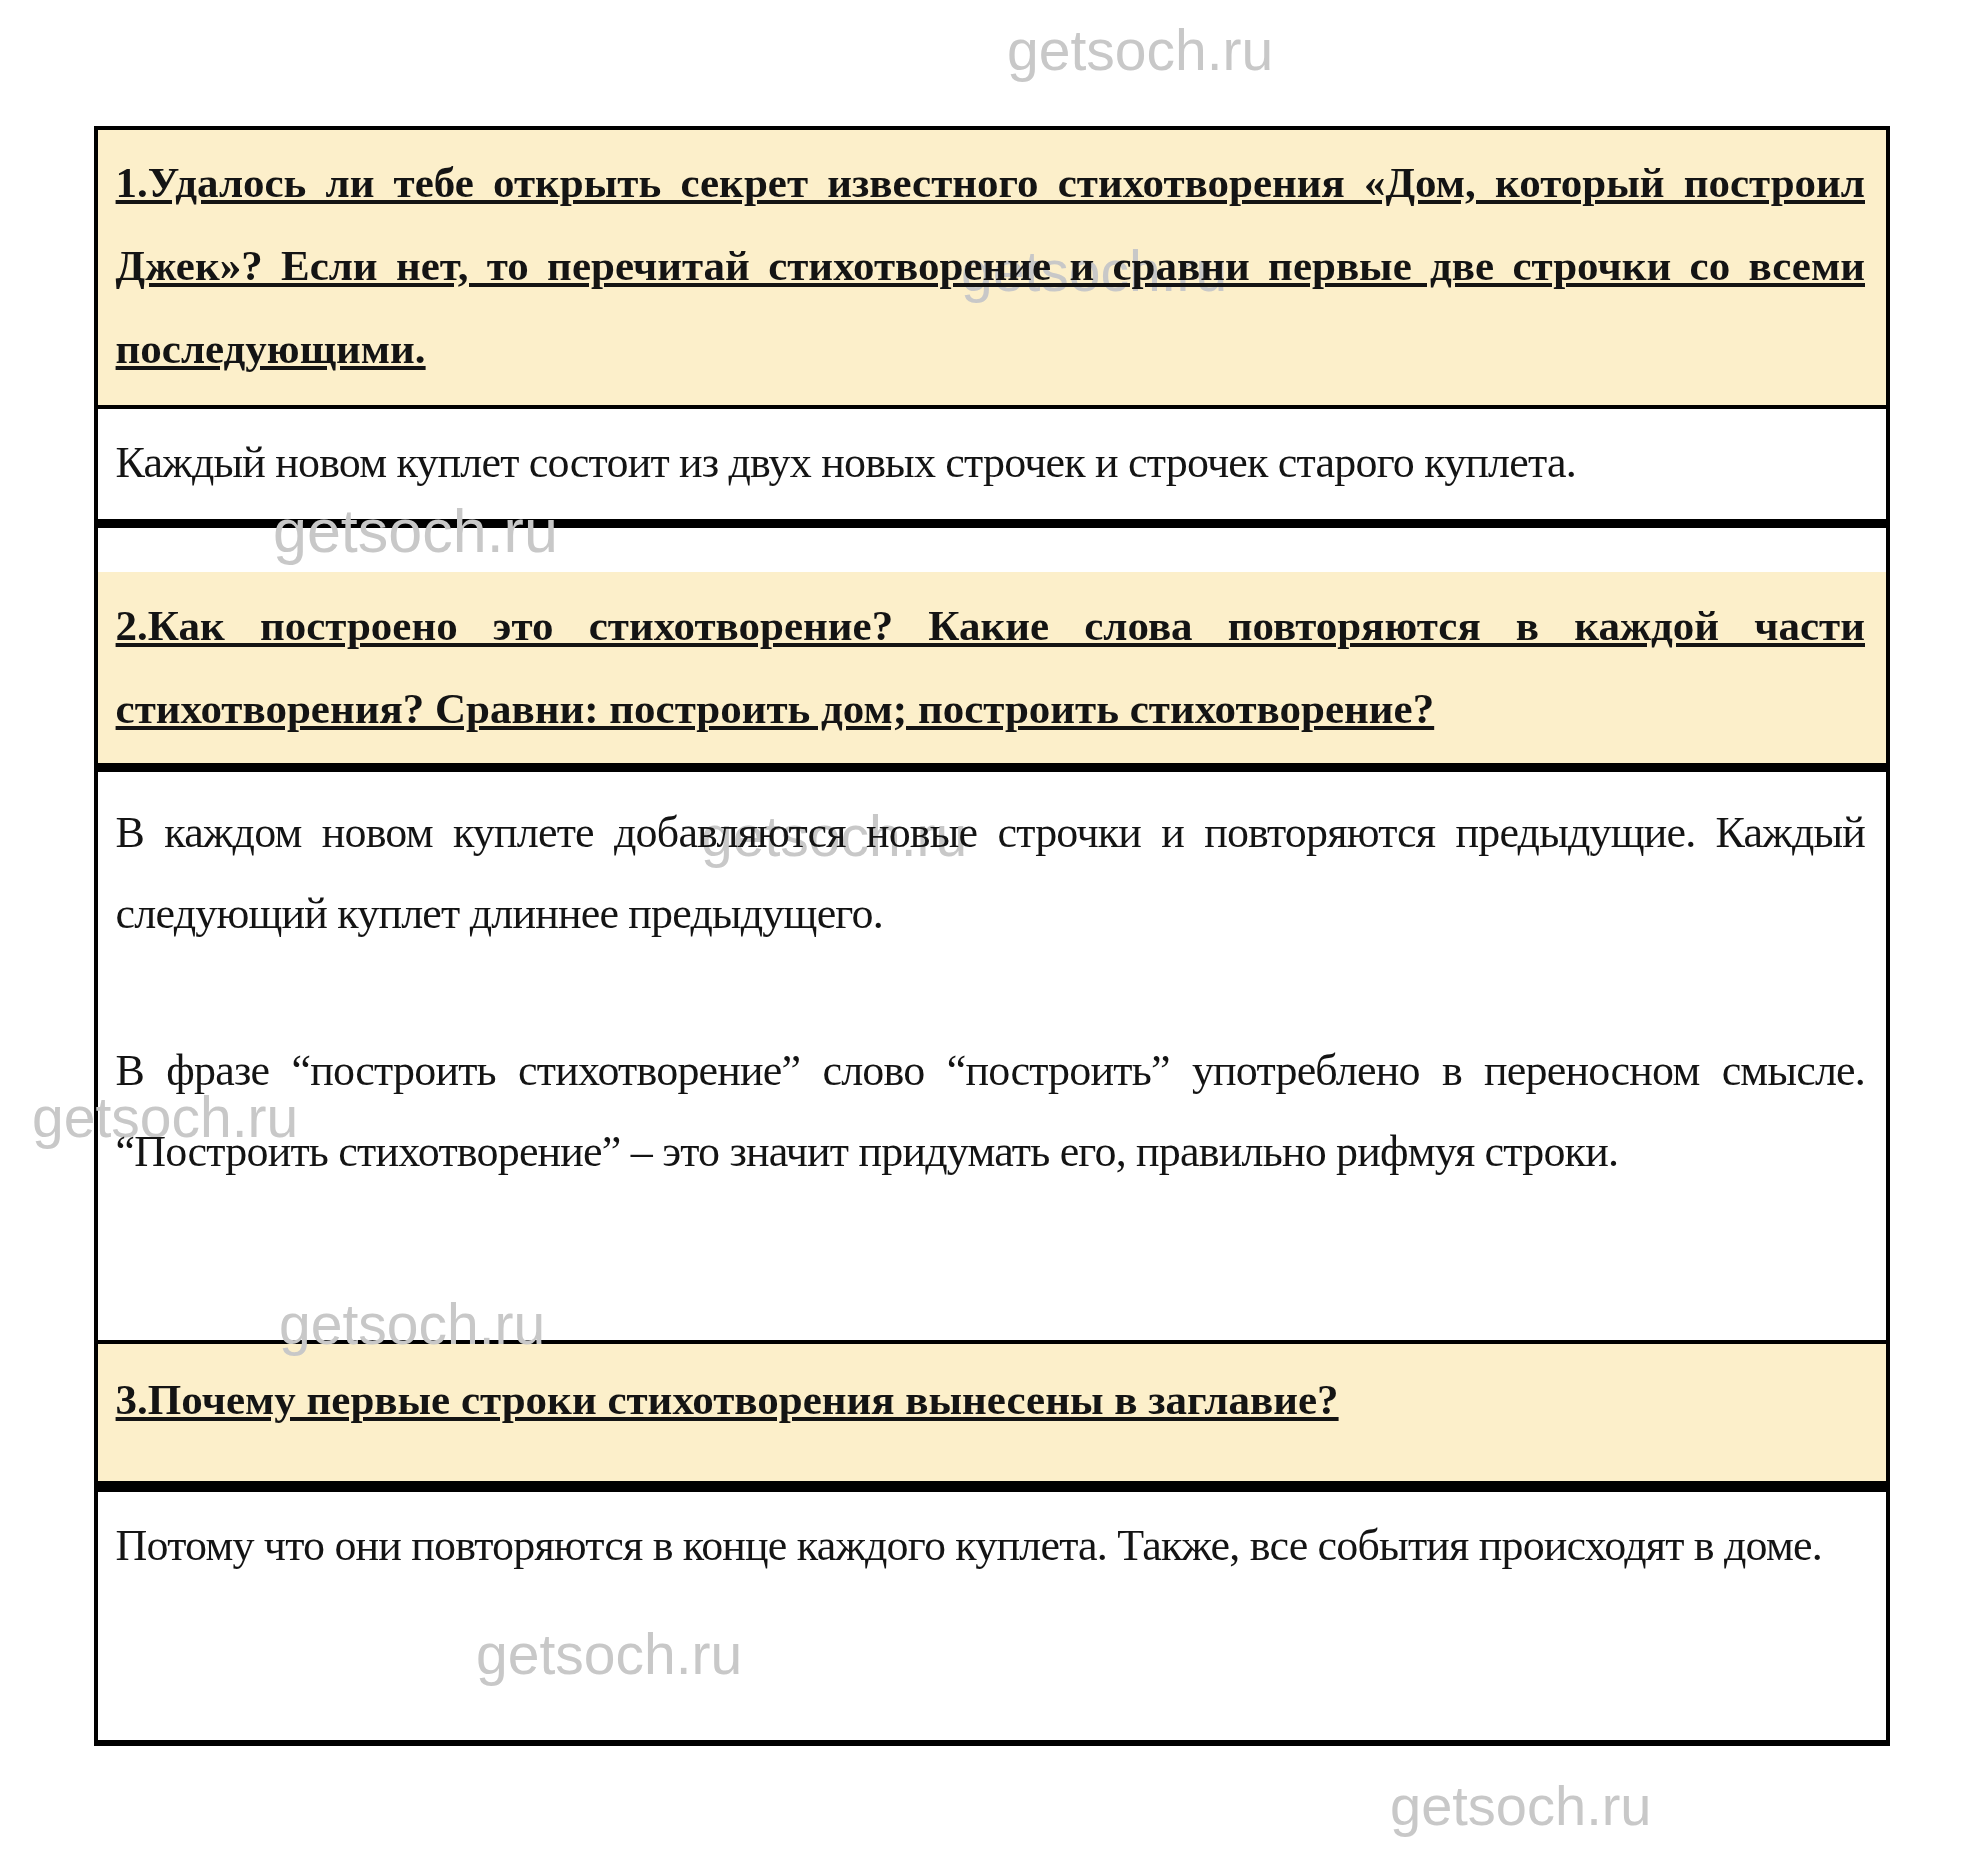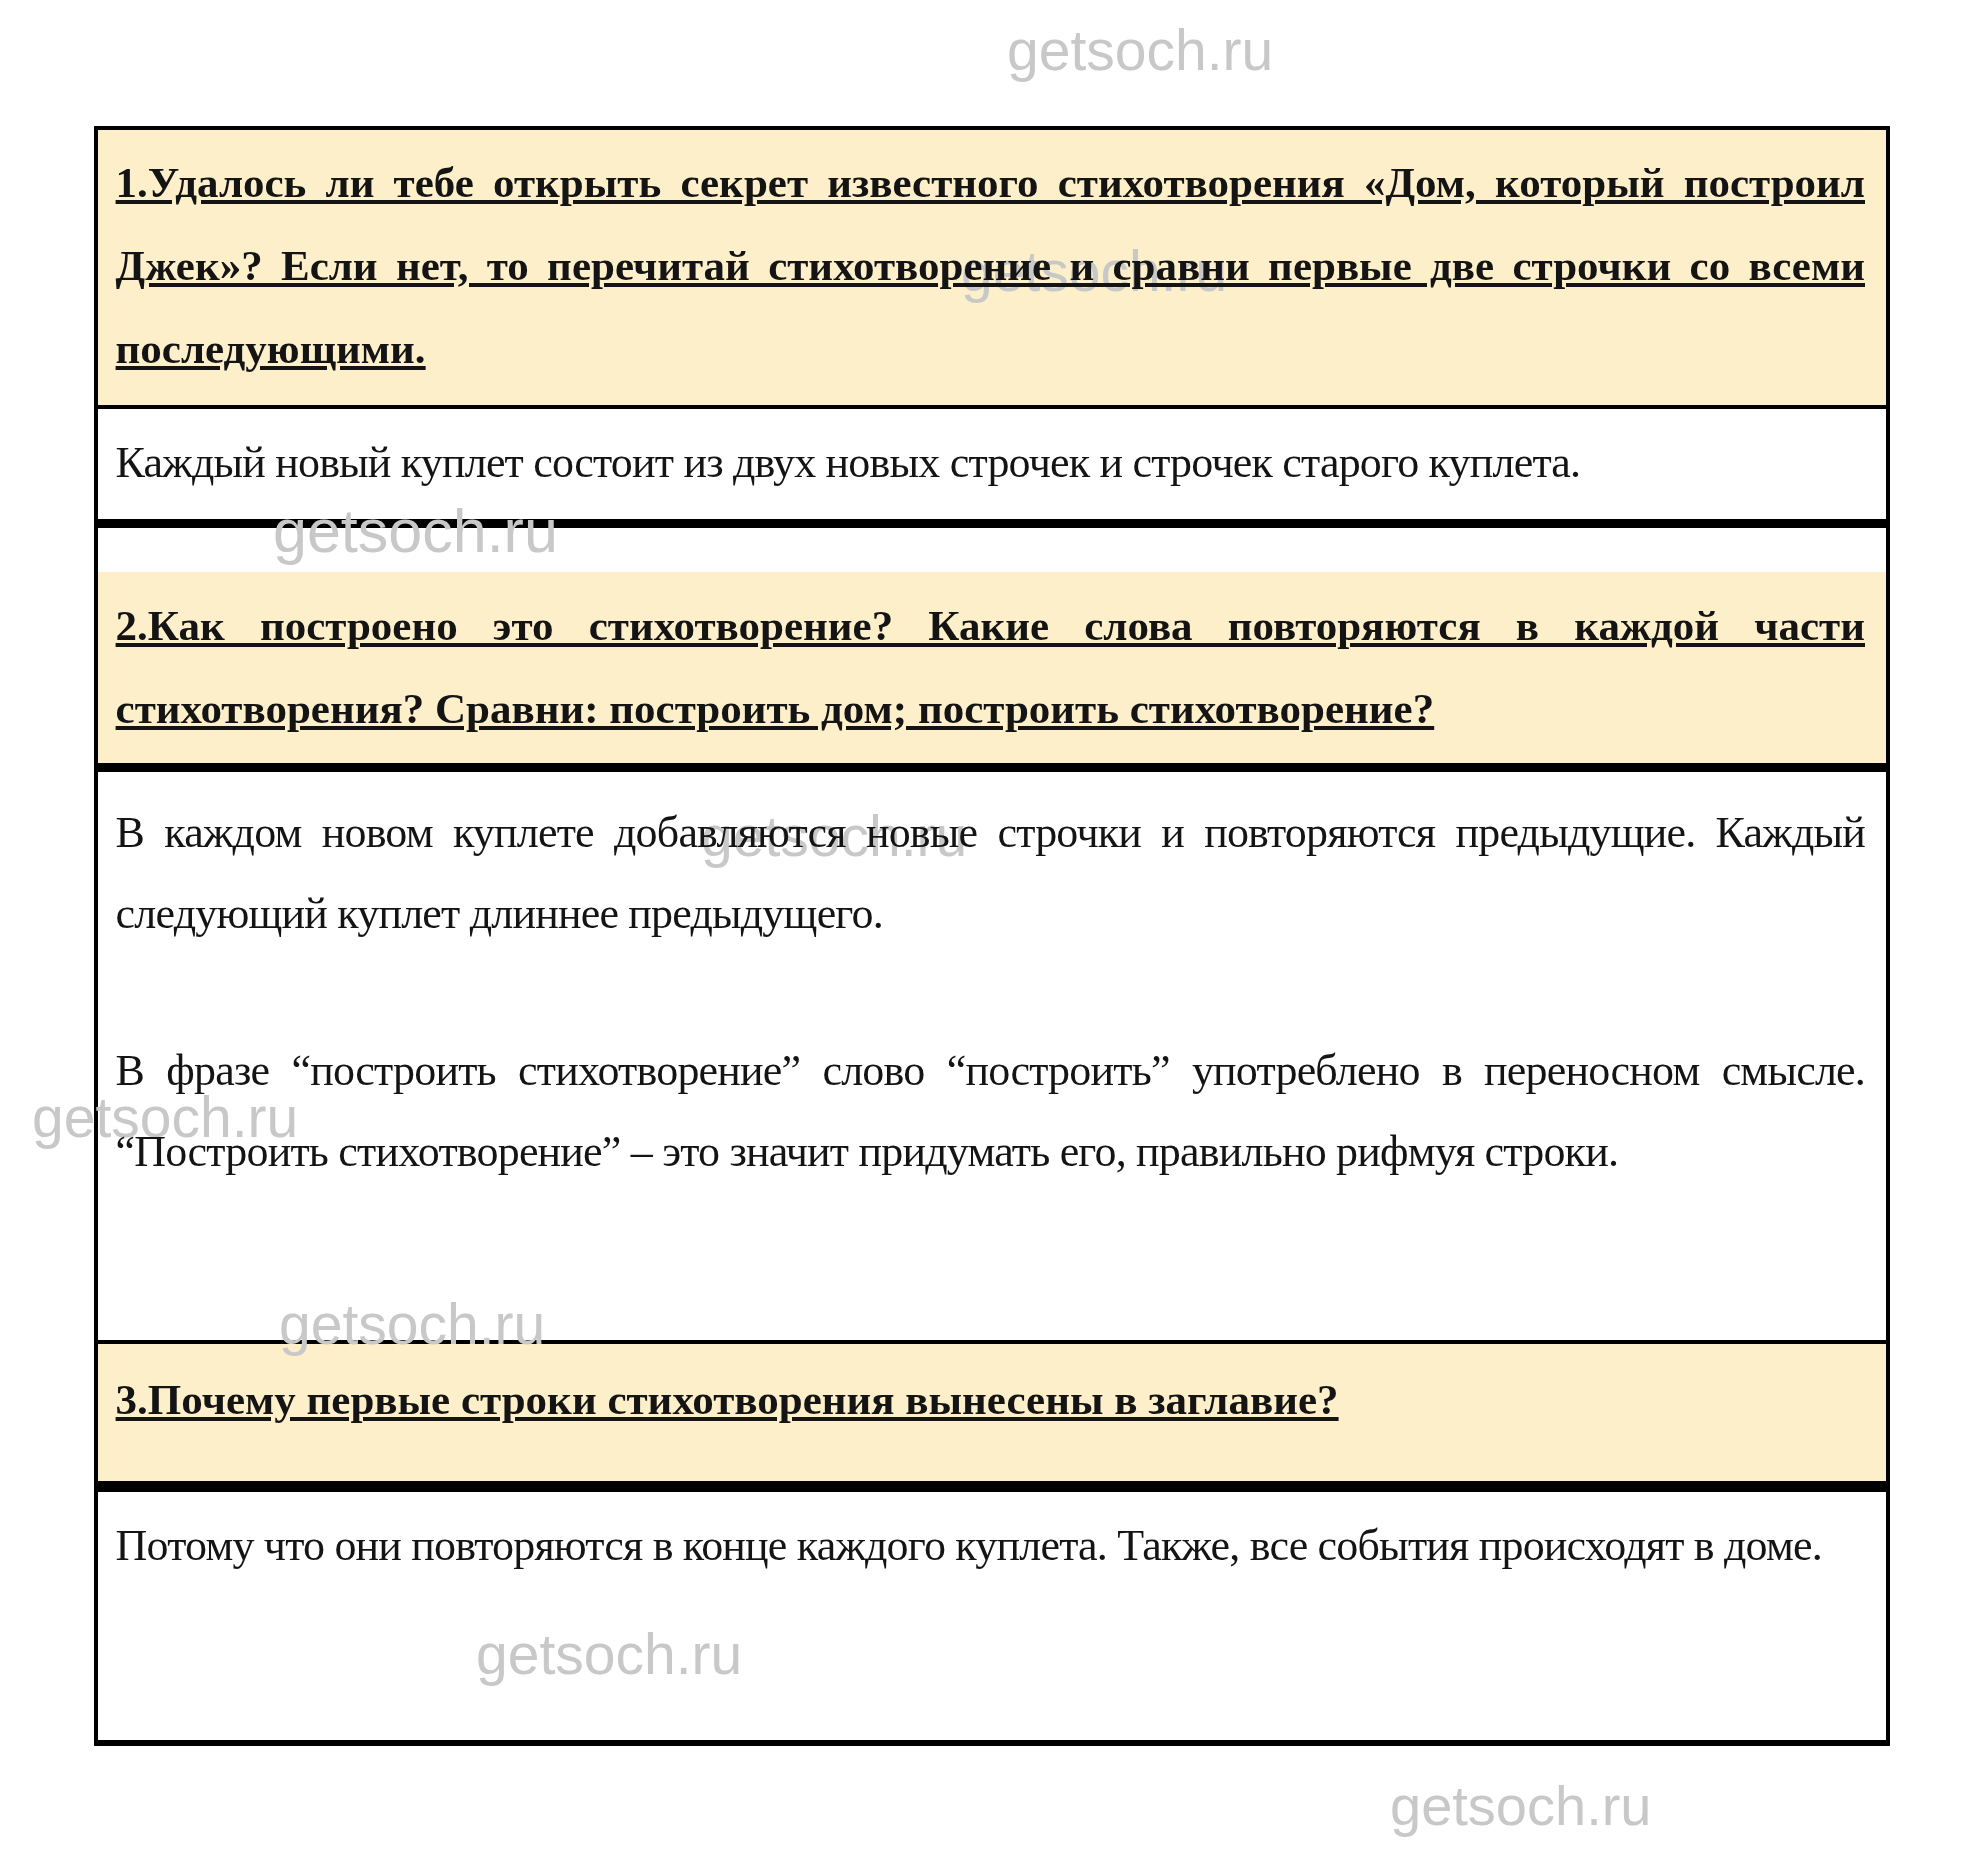--- a/index.html
+++ b/index.html
@@ -76,21 +76,21 @@
 
 <div class="page">
 
   <div class="qa-table">
 
     <section class="row q-row r1">
       <p>1.Удалось ли тебе открыть секрет известного стихотворения «Дом, который построил Джек»? Если нет, то перечитай стихотворение и сравни первые две строчки со всеми последующими.</p>
     </section>
 
     <section class="row a-row r2">
-      <p>Каждый новый куплет состоит из двух новых строчек и строчек старого куплета.</p>
+      <p>Каждый новом куплет состоит из двух новых строчек и строчек старого куплета.</p>
     </section>
 
     <section class="row q-row r3">
       <p>2.Как построено это стихотворение? Какие слова повторяются в каждой части стихотворения? Сравни: построить дом; построить стихотворение?</p>
     </section>
 
     <section class="row a-row r4">
       <p>В каждом новом куплете добавляются новые строчки и повторяются предыдущие. Каждый следующий куплет длиннее предыдущего.</p>
       <p>В фразе “построить стихотворение” слово “построить” употреблено в переносном смысле. “Построить стихотворение” – это значит придумать его, правильно рифмуя строки.</p>
     </section>

